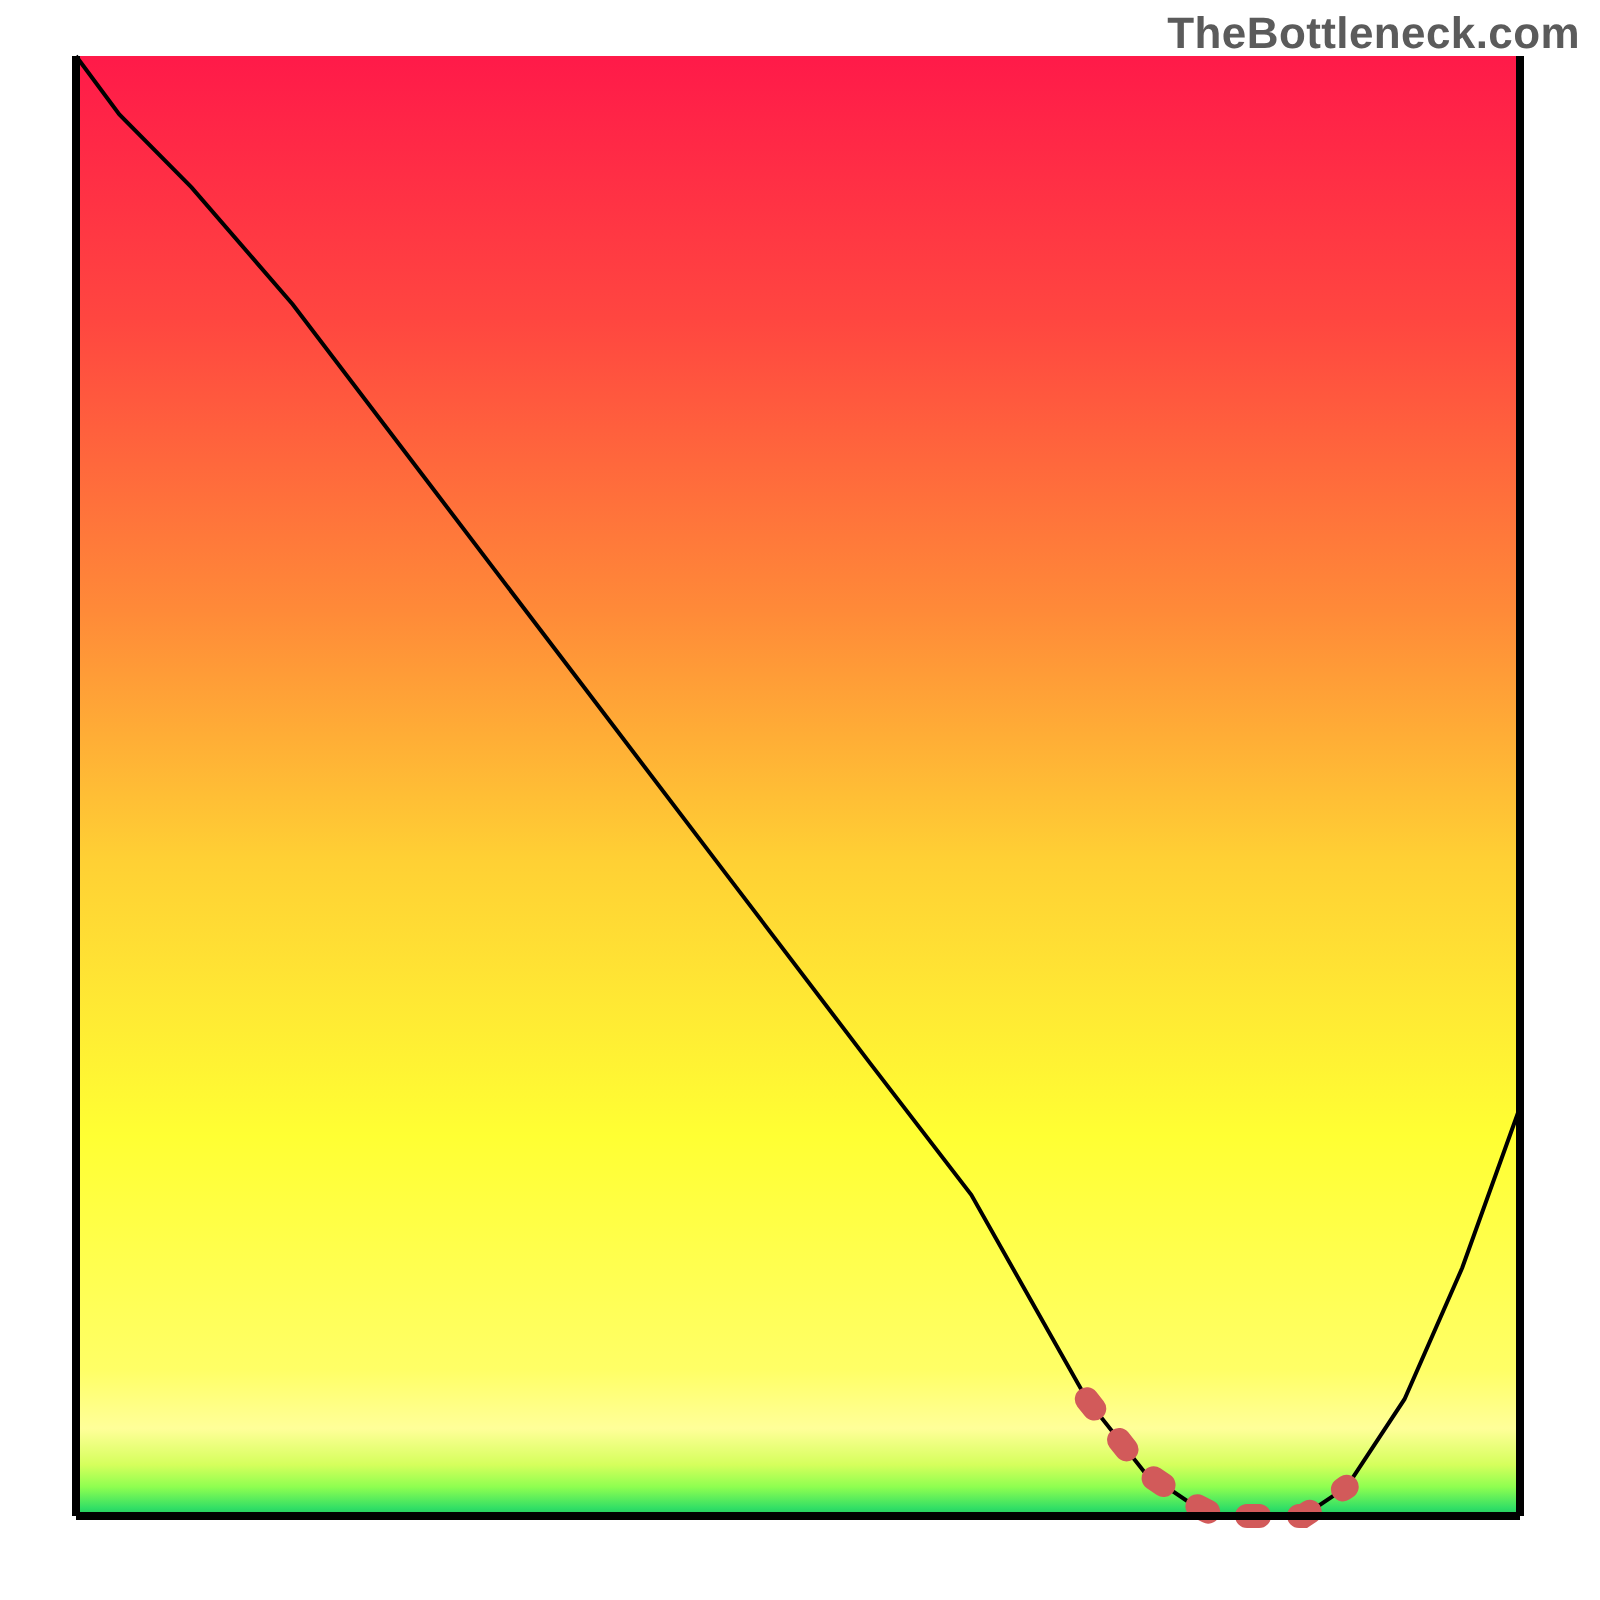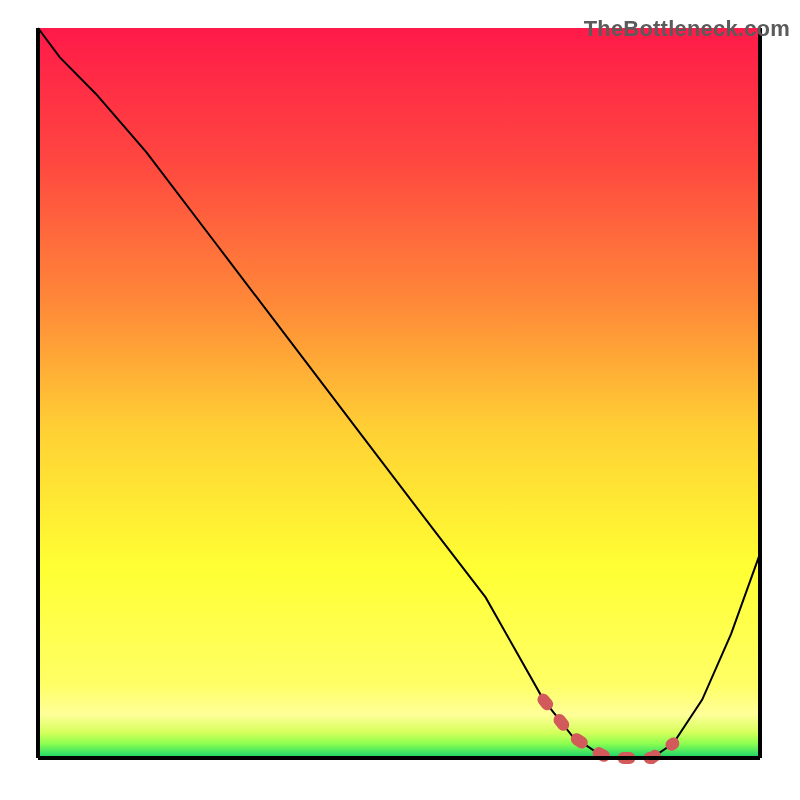--- a/index.html
+++ b/index.html
@@ -11,21 +11,21 @@
     background: #ffffff;
     font-family: Arial, Helvetica, sans-serif;
   }
   .wrap {
     position: relative;
     width: 800px;
     height: 800px;
   }
   .watermark {
     position: absolute;
-    top: 16px;
+    top: 4px;
     right: 10px;
     font-size: 22px;
     font-weight: bold;
     color: #5b5b5b;
     letter-spacing: 0.2px;
     z-index: 10;
   }
   svg {
     position: absolute;
     inset: 0;

